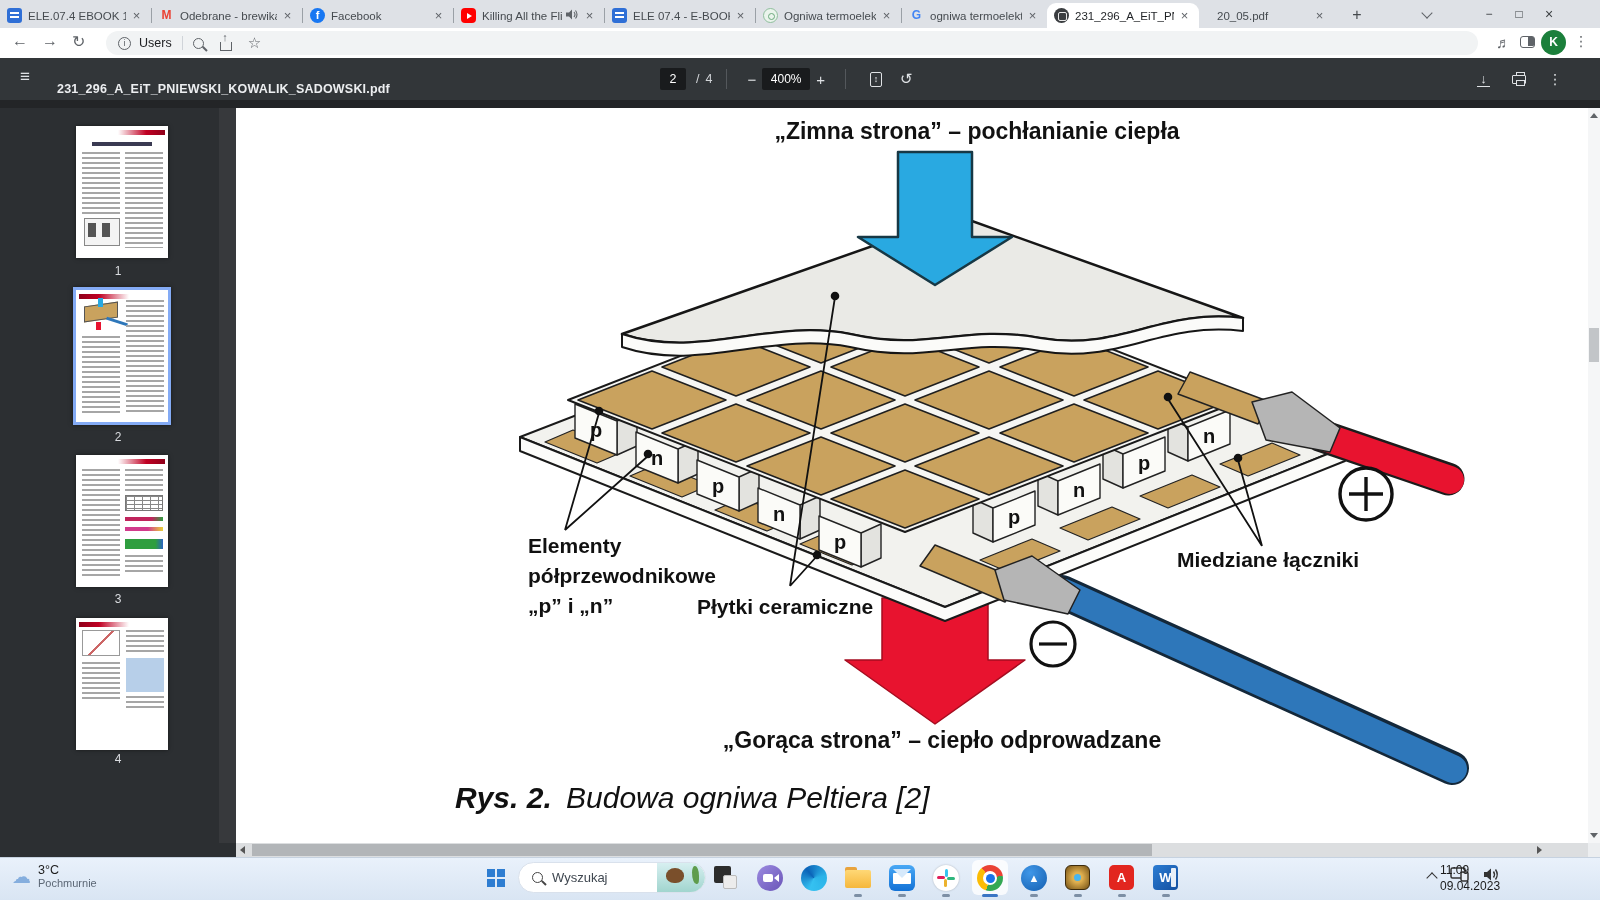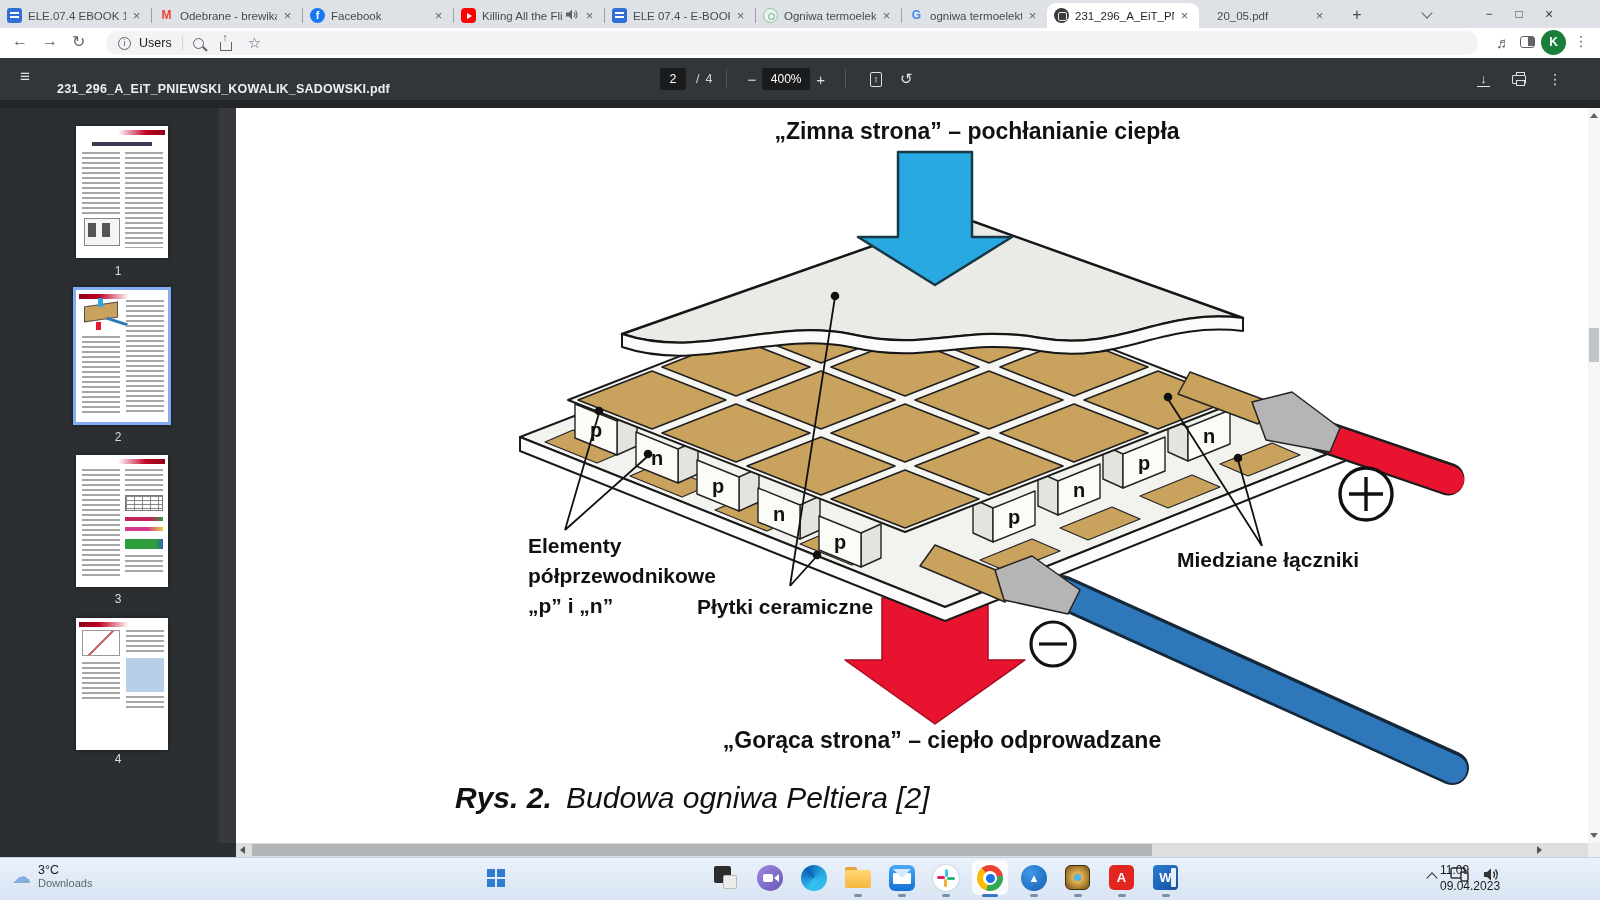--- a/index.html
+++ b/index.html
@@ -460,30 +460,35 @@
     <span class="htri-r"></span>
   </div>
   <div class="corner"></div>
   <div class="sbbottom"></div>
 
   <div class="taskbar">
     <div class="weather">
       <span class="wcloud">☁</span>
       <span>
         <div class="wtxt1">3°C</div>
-        <div class="wtxt2">Downloads</div>
+        <div class="wtxt2">Pochmurnie</div>
       </span>
     </div>
   </div>
   <div class="startic">
       <div></div>
       <div></div>
       <div></div>
       <div></div>
     </div>
+  <div class="searchpill">
+    <span class="smag"></span>
+    <span class="stext">Wyszukaj</span>
+    <span class="beaver"></span>
+  </div>
 
   <div class="tico" style="left:712px">
       <div style="position:relative;width:28px;height:28px">
         <span class="sqapp1"></span>
         <span class="sqapp2"></span>
       </div>
     </div>
   <div class="tico" style="left:756px">
       <div class="vidapp"></div>
     </div>

